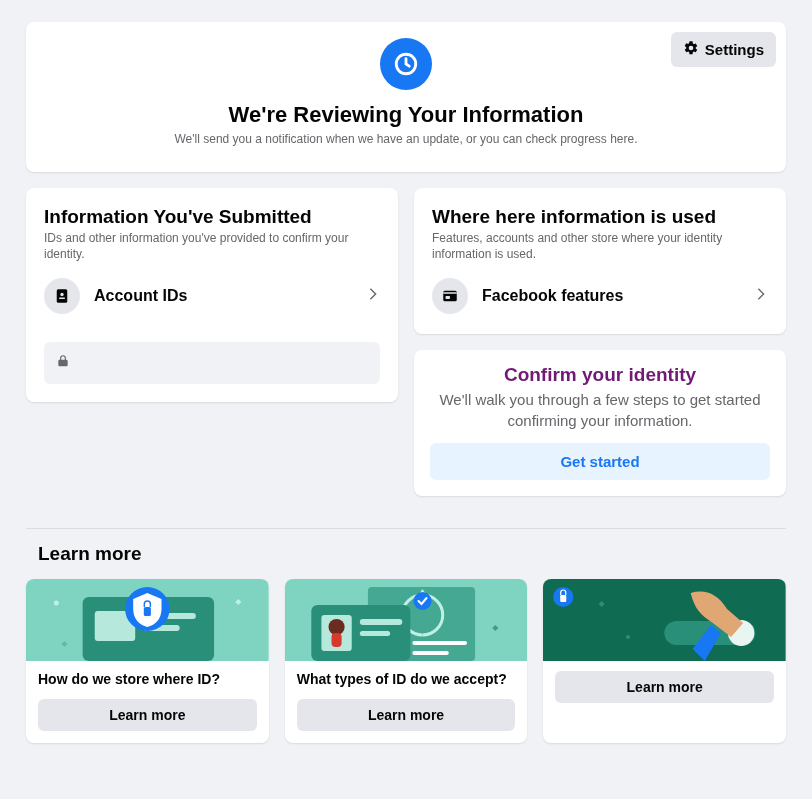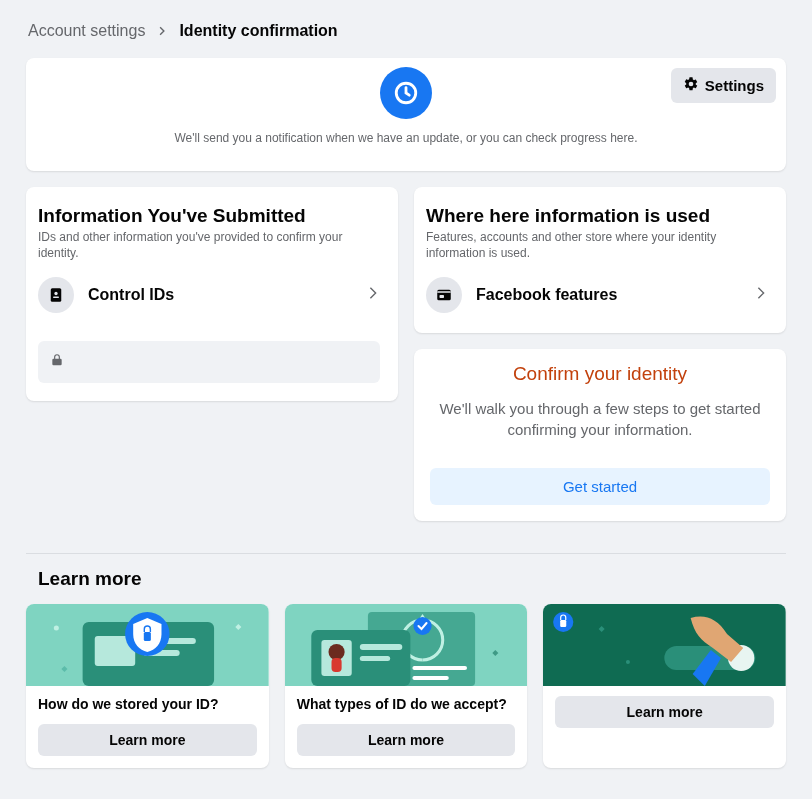--- a/index.html
+++ b/index.html
@@ -36,21 +36,21 @@
 
     .card {
       background: #fff;
       border-radius: 8px;
       box-shadow: 0 1px 2px rgba(0,0,0,0.1);
     }
 
     
     .review-card {
       position: relative;
-      padding: 9px 24px 26px 24px;
+      padding: 16px 24px 26px 24px;
       text-align: center;
       margin-bottom: 16px;
     }
     .settings-btn {
       position: absolute;
       top: 10px;
       right: 10px;
       display: inline-flex;
       align-items: center;
       gap: 6px;
@@ -85,21 +85,21 @@
     }
 
     
     .row {
       display: flex;
       gap: 16px;
     }
     .col { flex: 1 1 0; min-width: 0; }
 
     .info-card {
-      padding: 18px 18px 18px 12px;
+      padding: 18px 18px 18px 18px;
     }
     .info-title {
       font-size: 19px;
       font-weight: 700;
       color: #050505;
       margin-bottom: 2px;
     }
     .info-sub {
       font-size: 12px;
       color: #65676b;
@@ -147,40 +147,40 @@
       line-height: 1.35;
     }
 
     .confirm-card {
       margin-top: 16px;
       padding: 14px 16px 16px 16px;
       text-align: center;
     }
     .confirm-title {
       font-size: 19px;
-      font-weight: 400;
-      color: #c2410c;
-      margin-bottom: 14px;
+      font-weight: 700;
+      color: #701a75;
+      margin-bottom: 4px;
     }
     .confirm-sub {
       font-size: 15px;
       color: #65676b;
       line-height: 1.35;
-      margin-bottom: 28px;
+      margin-bottom: 12px;
     }
     .getstarted-btn {
       display: block;
       width: 100%;
       background: #e7f3ff;
       color: #1877f2;
       border: none;
       border-radius: 6px;
       padding: 10px 0;
       font-size: 15px;
-      font-weight: 400;
+      font-weight: 700;
       cursor: pointer;
     }
 
     hr.divider {
       border: none;
       border-top: 1px solid #dadde1;
       margin: 32px 0 14px 0;
     }
     .learn-title {
       font-size: 19px;
@@ -224,62 +224,54 @@
       font-size: 14px;
       font-weight: 600;
       cursor: pointer;
     }
   </style>
 </head>
 <body>
 
 <div class="container">
 
-  <div class="breadcrumb">
-    <a class="breadcrumb-link">Account settings</a>
-    <span class="breadcrumb-chevron">
-      <svg width="10" height="10" viewBox="0 0 16 16" fill="none" stroke="currentColor" stroke-width="2.2">
-          <polyline points="5 2 11 8 5 14"></polyline>
-        </svg>
-    </span>
-    <span class="breadcrumb-current">Identity confirmation</span>
-  </div>
 
   <div class="card review-card">
     <button class="settings-btn">
       <span>
         <svg width="16" height="16" viewBox="0 0 24 24" fill="#050505">
             <path d="M19.14,12.94a7.14,7.14,0,0,0,.05-.94,7.14,7.14,0,0,0-.05-.94l2.03-1.58a.5.5,0,0,0,.12-.63l-1.92-3.32a.5.5,0,0,0-.6-.22l-2.39.96a7.07,7.07,0,0,0-1.62-.94l-.36-2.54A.5.5,0,0,0,13.91,2H10.09a.5.5,0,0,0-.49.42L9.24,4.96a7.07,7.07,0,0,0-1.62.94l-2.39-.96a.5.5,0,0,0-.6.22L2.71,8.48a.5.5,0,0,0,.12.63L4.86,10.69a7.14,7.14,0,0,0-.05.94,7.14,7.14,0,0,0,.05.94L2.83,14.15a.5.5,0,0,0-.12.63l1.92,3.32a.5.5,0,0,0,.6.22l2.39-.96a7.07,7.07,0,0,0,1.62.94l.36,2.54a.5.5,0,0,0,.49.42h3.82a.5.5,0,0,0,.49-.42l.36-2.54a7.07,7.07,0,0,0,1.62-.94l2.39.96a.5.5,0,0,0,.6-.22l1.92-3.32a.5.5,0,0,0-.12-.63ZM12,15.5A3.5,3.5,0,1,1,15.5,12,3.5,3.5,0,0,1,12,15.5Z"></path>
           </svg>
       </span>
       <span>Settings</span>
     </button>
     <div class="clock-circle">
       <svg width="26" height="26" viewBox="0 0 24 24" fill="none" stroke="#fff" stroke-width="2.6" stroke-linecap="round">
           <circle cx="12" cy="12" r="9"></circle>
           <polyline points="12 7 12 12 15 14"></polyline>
         </svg>
     </div>
+    <div class="review-title">We're Reviewing Your Information</div>
     <div class="review-sub">We'll send you a notification when we have an update, or you can check progress here.</div>
   </div>
 
   <div class="row">
     <div class="col">
       <div class="card info-card">
         <div class="info-title">Information You've Submitted</div>
         <div class="info-sub">IDs and other information you've provided to confirm your identity.</div>
         <div class="list-item">
           <span class="icon-circle">
             <svg width="18" height="18" viewBox="0 0 24 24" fill="#050505">
                 <rect x="5" y="3" width="14" height="18" rx="2"></rect>
                 <circle cx="12" cy="10" r="2.2" fill="#e4e6eb"></circle>
                 <rect x="8" y="14" width="8" height="2" rx="1" fill="#e4e6eb"></rect>
               </svg>
           </span>
-          <span class="label">Control IDs</span>
+          <span class="label">Account IDs</span>
           <span class="chev">
             <svg width="14" height="14" viewBox="0 0 16 16" fill="none" stroke="currentColor" stroke-width="1.6">
                 <polyline points="5 2 11 8 5 14"></polyline>
               </svg>
           </span>
         </div>
         <div class="secure-note">
           <span class="lock">
             <svg width="14" height="14" viewBox="0 0 24 24" fill="currentColor">
                 <path d="M12 2a5 5 0 0 0-5 5v3H6a2 2 0 0 0-2 2v7a2 2 0 0 0 2 2h12a2 2 0 0 0 2-2v-7a2 2 0 0 0-2-2h-1V7a5 5 0 0 0-5-5zm-3 5a3 3 0 1 1 6 0v3H9z"></path>
@@ -333,21 +325,21 @@
           <circle cx="120" cy="30" r="22" fill="#1877f2"></circle>
           <path d="M120 14 L134 20 V30 C134 40 128 46 120 48 C112 46 106 40 106 30 V20 Z" fill="#fff"></path>
           <rect x="116.5" y="28" width="7" height="9" rx="1.5" fill="#1877f2"></rect>
           <path d="M117 28 v-3 a3 3 0 0 1 6 0 v3" stroke="#1877f2" stroke-width="1.4" fill="none"></path>
           <circle cx="30" cy="24" r="2.5" fill="#bff0e3"></circle>
           <path d="M210 20 l3 3 l-3 3 l-3 -3 z" fill="#bff0e3"></path>
           <path d="M38 62 l3 3 l-3 3 l-3 -3 z" fill="#5cbcaa"></path>
         </svg>
       </div>
       <div class="learn-body">
-        <div class="learn-q">How do we stored your ID?</div>
+        <div class="learn-q">How do we store where ID?</div>
         <button class="learn-btn">Learn more</button>
       </div>
     </div>
 
     <div class="learn-card">
       <div class="learn-illus">
         <svg viewBox="0 0 240 82" width="100%" height="82" preserveAspectRatio="none">
           <rect width="240" height="82" fill="#7fd4c1"></rect>
           <rect x="82" y="8" width="106" height="74" rx="4" fill="#45a892"></rect>
           <path d="M136 16 a20 20 0 0 1 0 40" fill="none" stroke="#bff0e3" stroke-width="3"></path>

